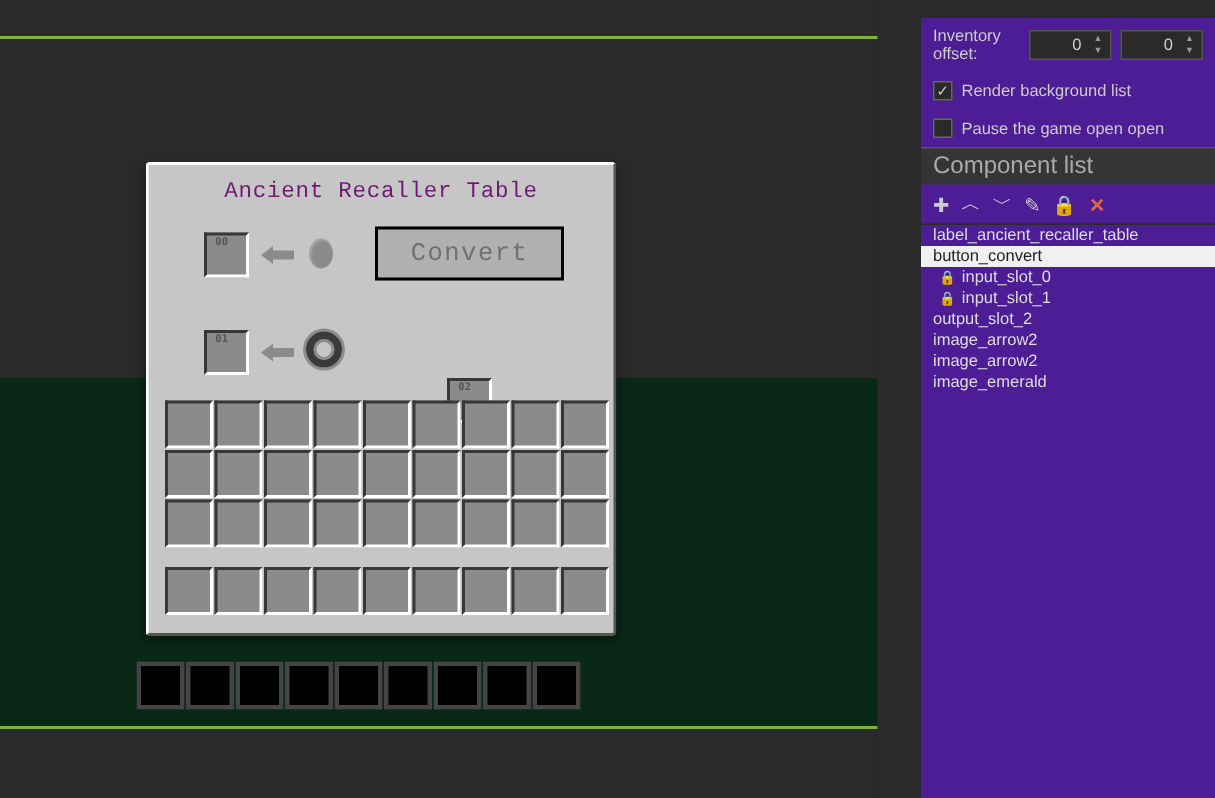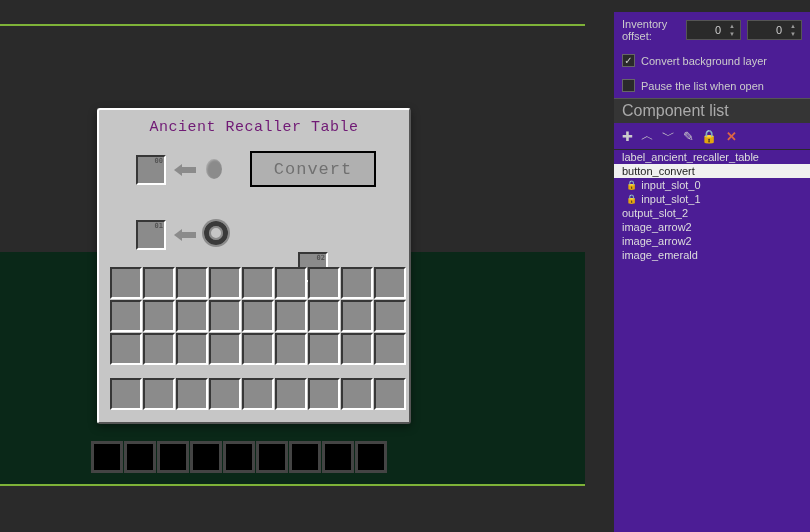--- a/index.html
+++ b/index.html
@@ -5,21 +5,21 @@
 * { box-sizing: border-box; margin: 0; padding: 0; }
 body { font-family: Arial, sans-serif; background: #2a2a2a; width: 810px; height: 532px; overflow: hidden; position: relative; font-size: 12px; color: #ccc; }
 .canvas { position: absolute; left: 0; top: 0; width: 585px; height: 532px; background: #0a2818; }
 .canvas-top { position: absolute; left: 0; top: 0; width: 585px; height: 26px; background: #2a2a2a; border-bottom: 2px solid #7eb238; }
 .canvas-mid { position: absolute; left: 0; top: 26px; width: 585px; height: 226px; background: #2a2a2a; }
 .canvas-green { position: absolute; left: 0; top: 254px; width: 585px; height: 230px; background: #0a2818; }
 .canvas-bot { position: absolute; left: 0; top: 484px; width: 585px; height: 48px; background: #2a2a2a; border-top: 2px solid #7eb238; }
 .gui-panel { position: absolute; left: 97px; top: 108px; width: 314px; height: 316px; background: #c6c6c6; border: 2px solid #555; border-top-color: #fff; border-left-color: #fff; border-radius: 3px; box-shadow: 0 3px 8px rgba(0,0,0,0.4); }
 .gui-title { font-family: "Courier New", monospace; font-size: 15px; color: #701a75; text-align: center; padding-top: 9px; letter-spacing: 0.5px; }
 .slot { position: absolute; width: 30px; height: 30px; background: #8b8b8b; border: 2px solid; border-top-color: #373737; border-left-color: #373737; border-right-color: #fff; border-bottom-color: #fff; }
-.slot-label { position: absolute; top: 0; right: 1px; font-size: 7px; color: #555; font-family: monospace; font-weight: bold; }
+.slot-label { position: absolute; top: 0; right: 12px; font-size: 7px; color: #555; font-family: monospace; font-weight: bold; }
 .arrow { position: absolute; width: 22px; height: 12px; }
 .arrow::before { content: ""; position: absolute; left: 6px; top: 3px; width: 16px; height: 6px; background: #8b8b8b; }
 .arrow::after { content: ""; position: absolute; left: 0; top: 0; border-right: 8px solid #8b8b8b; border-top: 6px solid transparent; border-bottom: 6px solid transparent; }
 .emerald { position: absolute; width: 16px; height: 20px; border-radius: 50%; background: #8b8b8b; box-shadow: inset 1px 1px 2px rgba(255,255,255,0.3); }
 .recaller-icon { position: absolute; width: 24px; height: 24px; border-radius: 50%; border: 5px solid #3a3a3a; box-shadow: 0 0 0 2px #8b8b8b, inset 0 0 0 2px #8b8b8b; }
 .convert-btn { position: absolute; left: 151px; top: 41px; width: 126px; height: 36px; background: #b0b0b0; border: 2px solid #000000; font-family: "Courier New", monospace; font-size: 17px; color: #707070; letter-spacing: 1px; cursor: pointer; }
 .inv-grid { position: absolute; left: 10px; top: 156px; }
 .inv-row { display: flex; }
 .inv-slot { width: 32px; height: 32px; background: #8b8b8b; border: 2px solid; border-top-color: #373737; border-left-color: #373737; border-right-color: #fff; border-bottom-color: #fff; margin: 0.5px; }
 .hotbar { position: absolute; left: 90px; top: 440px; display: flex; }
@@ -145,25 +145,25 @@
     <div class="spinner">
       <input value="0" style="">
       <div class="spinner-btns">
           <span>▲</span>
           <span>▼</span>
         </div>
     </div>
   </div>
   <div class="side-row">
     <div class="checkbox">✓</div>
-    <span>Convert background layer</span>
+    <span>Render background list</span>
   </div>
   <div class="side-row">
     <div class="checkbox"></div>
-    <span>Pause the list when open</span>
+    <span>Pause the game open open</span>
   </div>
   <div class="comp-header">Component list</div>
   <div class="toolbar">
     <span>✚</span>
     <span>︿</span>
     <span>﹀</span>
     <span>✎</span>
     <span>🔒</span>
     <span class="del">✕</span>
   </div>

